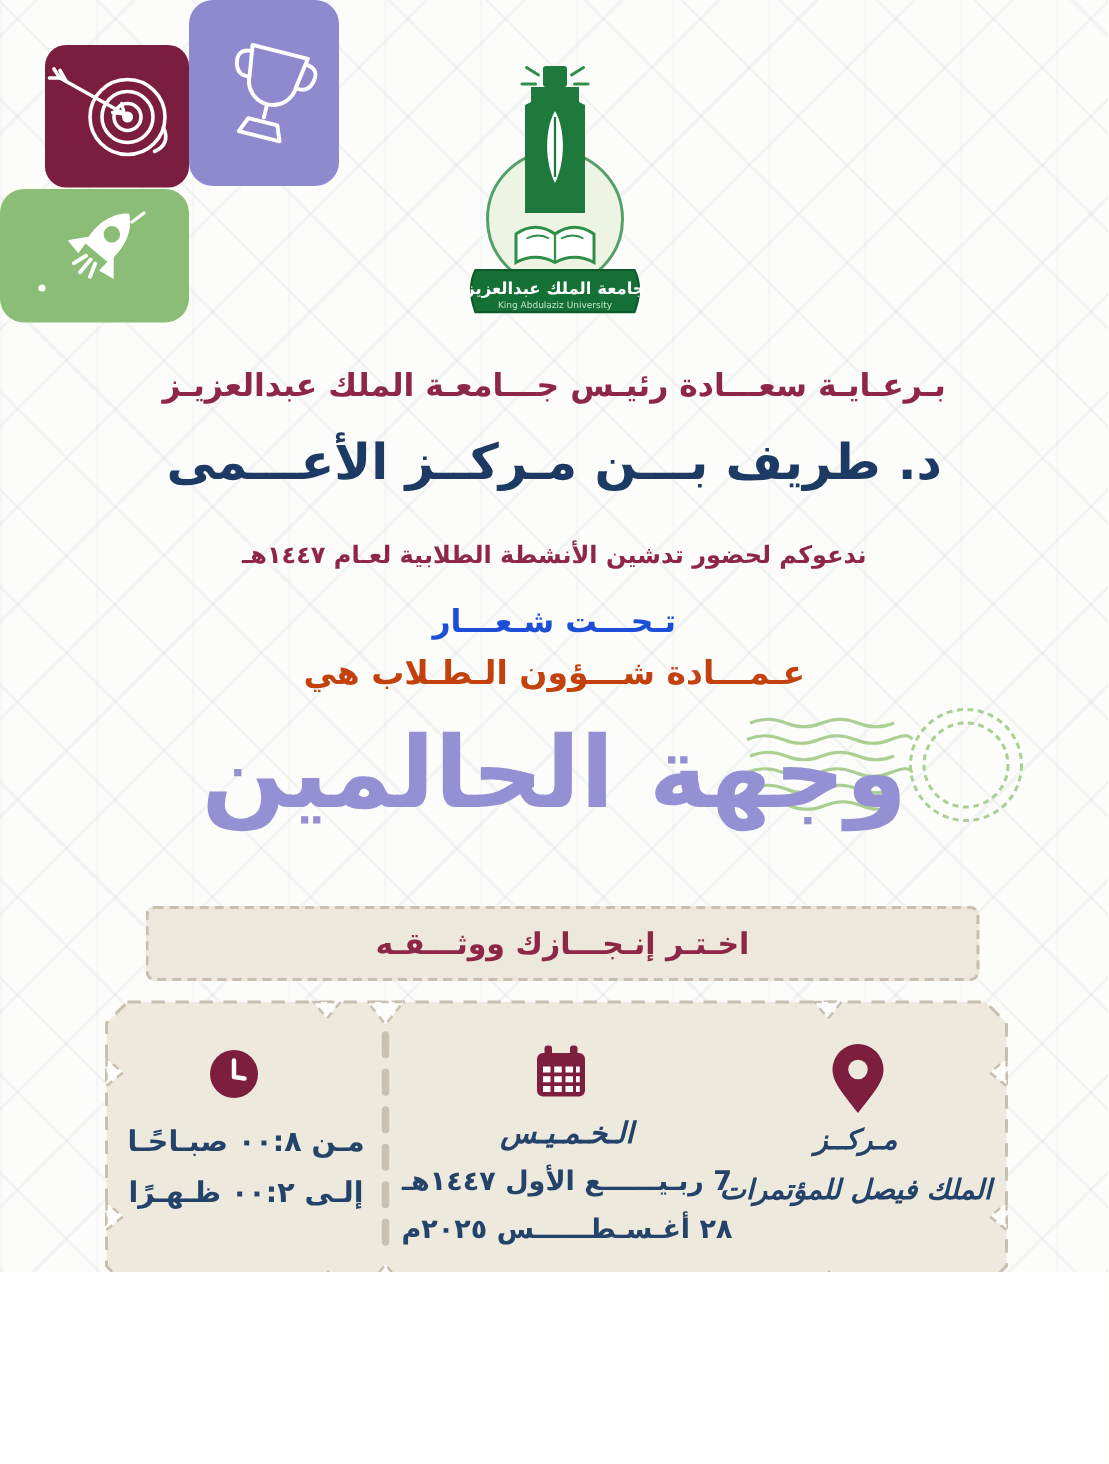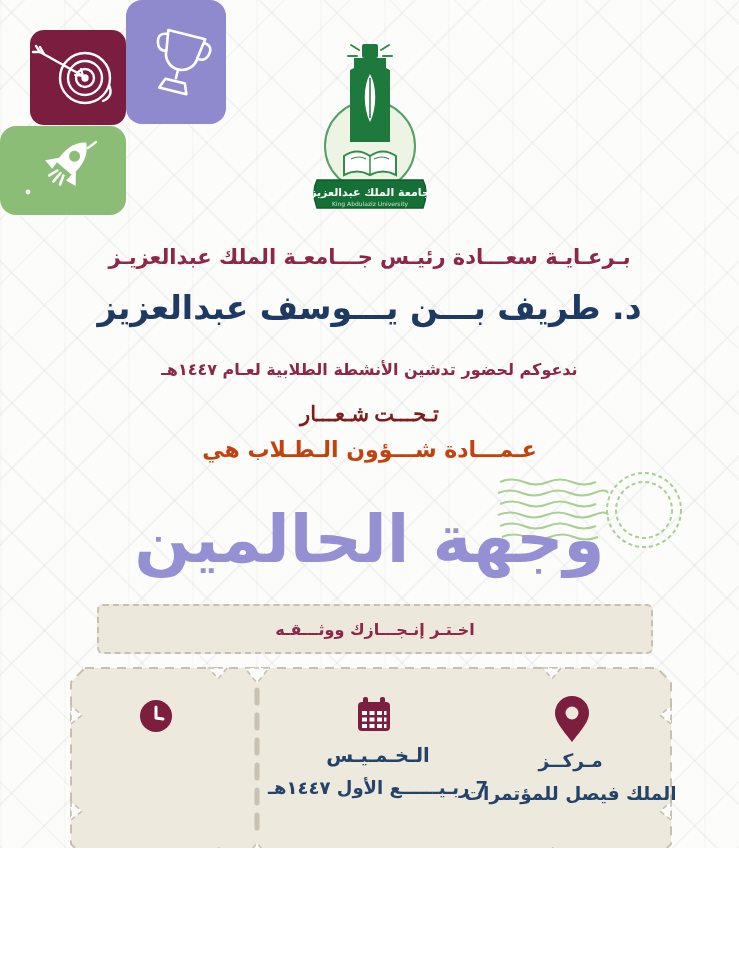--- a/index.html
+++ b/index.html
@@ -22,34 +22,34 @@
   .sq-purple{left:126px;top:0;width:100px;height:124px;background:#8f89cd;}
   .sq-maroon{left:30px;top:30px;width:96px;height:95px;background:#7b1d3e;border-radius:14px;z-index:2;}
   .sq-green{left:0;top:126px;width:126px;height:89px;background:#8bbd76;}
   .arline{
     position:absolute;left:0;width:100%;text-align:center;direction:rtl;
     font-weight:bold;white-space:nowrap;
   }
   .l-patronage{top:245px;font-size:21px;color:#8e2646;}
   .l-president{top:288px;font-size:33px;color:#1d3a64;}
   .l-invite{top:360px;font-size:16px;color:#8e2646;}
-  .l-slogan{top:402px;font-size:21px;color:#7f1d1d;font-family:Liberation Serif, serif;}
+  .l-slogan{top:402px;font-size:21px;color:#1d4ed8;}
   .l-deanship{top:437px;font-size:22px;color:#c2410c;}
-  .l-title{top:488px;font-size:66px;line-height:104px;color:#958fd3;z-index:2;}
+  .l-title{top:464px;font-size:66px;line-height:104px;color:#958fd3;z-index:2;}
   .ribbon{
     position:absolute;left:97px;top:604px;width:552px;height:46px;
     background:#ece8db;border:2px dashed #c7bfb0;border-radius:6px;
     display:flex;align-items:center;justify-content:center;
-    direction:rtl;font-weight:bold;font-size:16px;color:#8e2646;
+    direction:rtl;font-weight:bold;font-size:20px;color:#8e2646;
   }
   .tick-text{position:absolute;direction:rtl;text-align:center;font-weight:bold;color:#23436b;}
   .t-time{left:78px;top:744px;width:172px;font-size:19px;line-height:34px;}
   .t-date{left:262px;top:740px;width:232px;font-size:18px;line-height:32px;}
-  .t-date .first{font-size:19.5px;}
-  .t-loc{left:458px;top:744px;width:225px;font-size:18.5px;line-height:33px;}
+  .t-date .first{font-size:19.5px;font-style:italic;}
+  .t-loc{left:458px;top:744px;width:225px;font-size:18.5px;line-height:33px;font-style:italic;}
   .nowrap{white-space:nowrap;}
 </style>
 </head>
 <body>
 
 <div class="poster">
 
   <div class="sq sq-purple">
     <svg width="100" height="124" viewBox="0 0 100 124">
       <g transform="rotate(14 55 62)" stroke="#ffffff" stroke-width="2.6" fill="none" stroke-linecap="round" stroke-linejoin="round">
@@ -106,21 +106,21 @@
       <path d="M52,121 q8,-4 15,0 M75,121 q8,-4 15,0" stroke="#2f8f46" stroke-width="1.2" fill="none"></path>
     </g>
     <g>
       <path d="M18,142 H124 Q130,154 124,170 H18 Q12,154 18,142 Z" fill="#157036" stroke="#0e5c2b" stroke-width="1.5"></path>
       <text x="71" y="158" text-anchor="middle" font-size="11" font-weight="bold" fill="#ffffff" direction="rtl">جامعة الملك عبدالعزيز</text>
       <text x="71" y="167.5" text-anchor="middle" font-size="6" fill="#bfe3c6">King Abdulaziz University</text>
     </g>
   </svg>
 
   <div class="arline l-patronage">بـرعـايـة سعـــادة رئيـس جـــامعـة الملك عبدالعزيـز</div>
-  <div class="arline l-president">د. طريف بـــن يـــوسف عبدالعزيز</div>
+  <div class="arline l-president">د. طريف بـــن مـركــز الأعـــمى</div>
   <div class="arline l-invite">ندعوكم لحضور تدشين الأنشطة الطلابية لعـام ١٤٤٧هـ</div>
   <div class="arline l-slogan">تـحـــت شـعـــار</div>
   <div class="arline l-deanship">عـمـــادة شـــؤون الـطـلاب هي</div>
 
   <svg class="abs" style="left:492px;top:462px;" width="205" height="112" viewBox="0 0 205 112">
     <g stroke="#a9cf92" stroke-width="2" fill="none">
       <circle cx="152" cy="48" r="37" stroke-dasharray="4 3"></circle>
       <circle cx="152" cy="48" r="28" stroke-dasharray="4 3"></circle>
       <path d="M8,20 q12,-5 24,0 t24,0 t24,0 t24,0"></path>
       <path d="M6,31 q12,-5 24,0 t24,0 t24,0 t24,0 t14,0"></path>
@@ -179,23 +179,28 @@
           <rect x="10" y="9" width="2.5" height="4"></rect>
       </g>
     </g>
 
     <g transform="translate(503,49)">
       <path d="M0,27 C-11,13 -17,6 -17,-2 A17,17 0 1 1 17,-2 C17,6 11,13 0,27 Z" fill="#7d1e3f"></path>
       <circle cy="-2" r="6.5" fill="#ede9dd"></circle>
     </g>
   </svg>
 
+  <div class="tick-text t-time">
+    <div class="nowrap">مـن ٨‏:‏٠٠ صبـاحًـا</div>
+    <div class="nowrap">إلـى ٢‏:‏٠٠ ظـهـرًا</div>
+  </div>
   <div class="tick-text t-date">
     <div class="first nowrap">الـخـمـيـس</div>
     <div class="nowrap">7 ربـيــــــع الأول ١٤٤٧هـ</div>
+    <div class="nowrap">٢٨ أغـسـطــــــس ٢٠٢٥م</div>
   </div>
   <div class="tick-text t-loc">
     <div class="nowrap">مـركــز</div>
     <div class="nowrap">الملك فيصل للمؤتمرات</div>
   </div>
 
   <svg class="abs" style="left:0;top:858px;" width="739" height="118" viewBox="0 0 739 118">
     <path d="M-4,84 C80,104 160,42 320,46 C420,49 455,78 522,107" stroke="#8cc06d" stroke-width="3.5" fill="none"></path>
     <path d="M739,24 C640,30 545,62 452,118 L739,118 Z" fill="#1e3a66"></path>
     <g fill="none" stroke-linecap="round">

